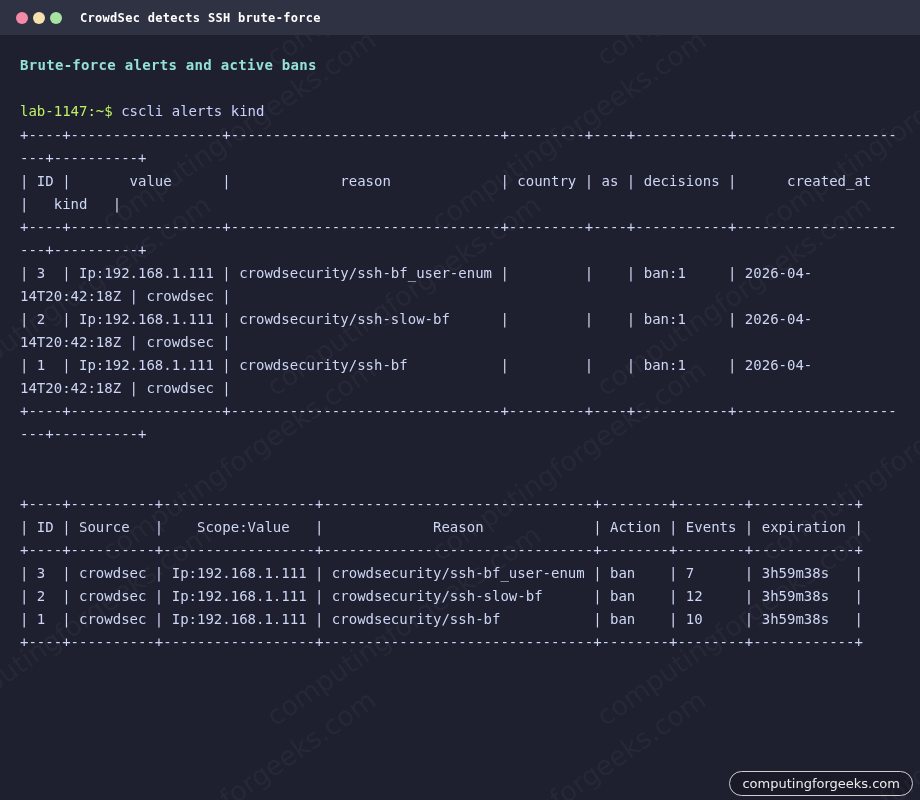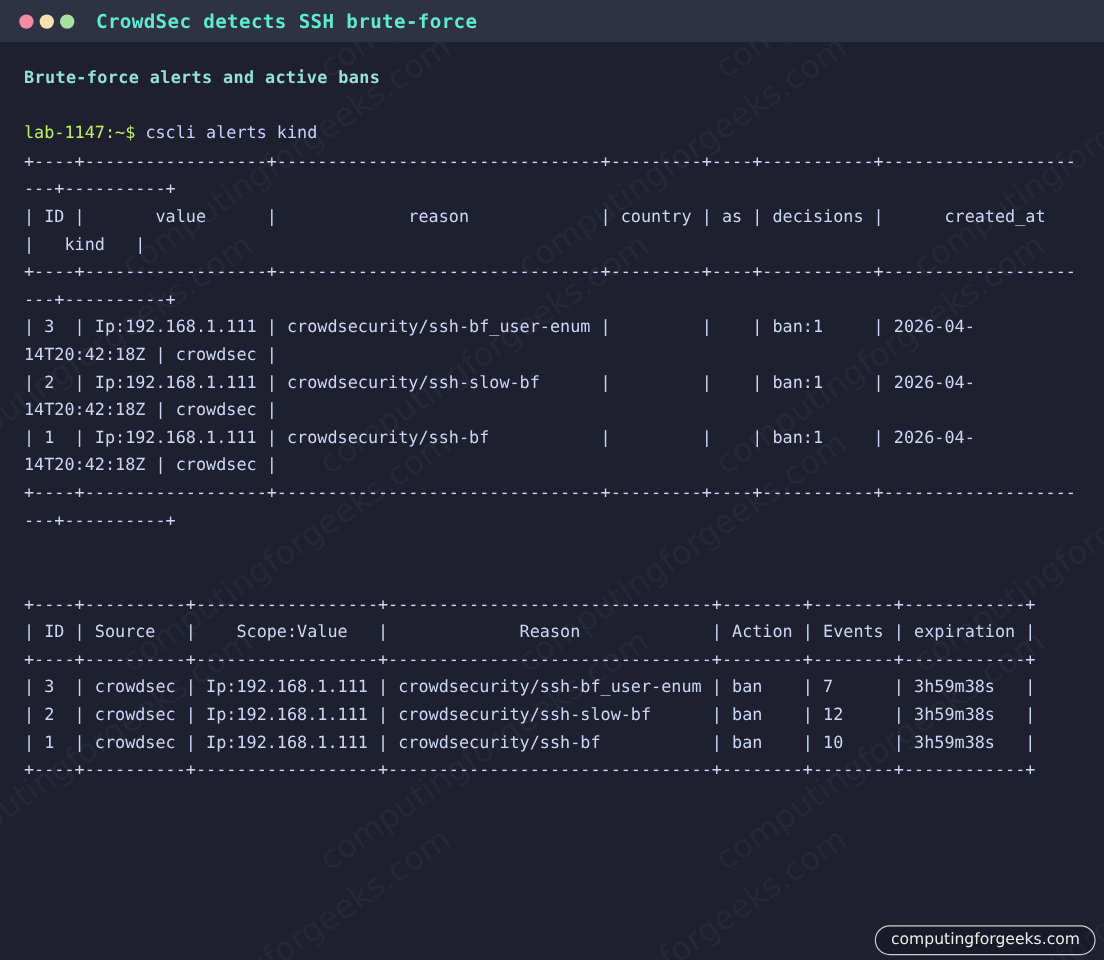--- a/index.html
+++ b/index.html
@@ -26,22 +26,22 @@
     width: 12px; height: 12px;
     border-radius: 50%;
     margin-right: 5px;
     display: inline-block;
   }
   .dot-close    { background: #f38ba8; }
   .dot-minimize { background: #f5e0ae; }
   .dot-maximize { background: #a6e3a1; }
   .window-title {
     margin-left: 13px;
-    color: #5eead4;
-    font-size: 16px;
+    color: #ffffff;
+    font-size: 12px;
     font-weight: bold;
     letter-spacing: 0.3px;
   }
   
   .watermark-layer {
     position: absolute;
     inset: 0;
     overflow: hidden;
     pointer-events: none;
   }

